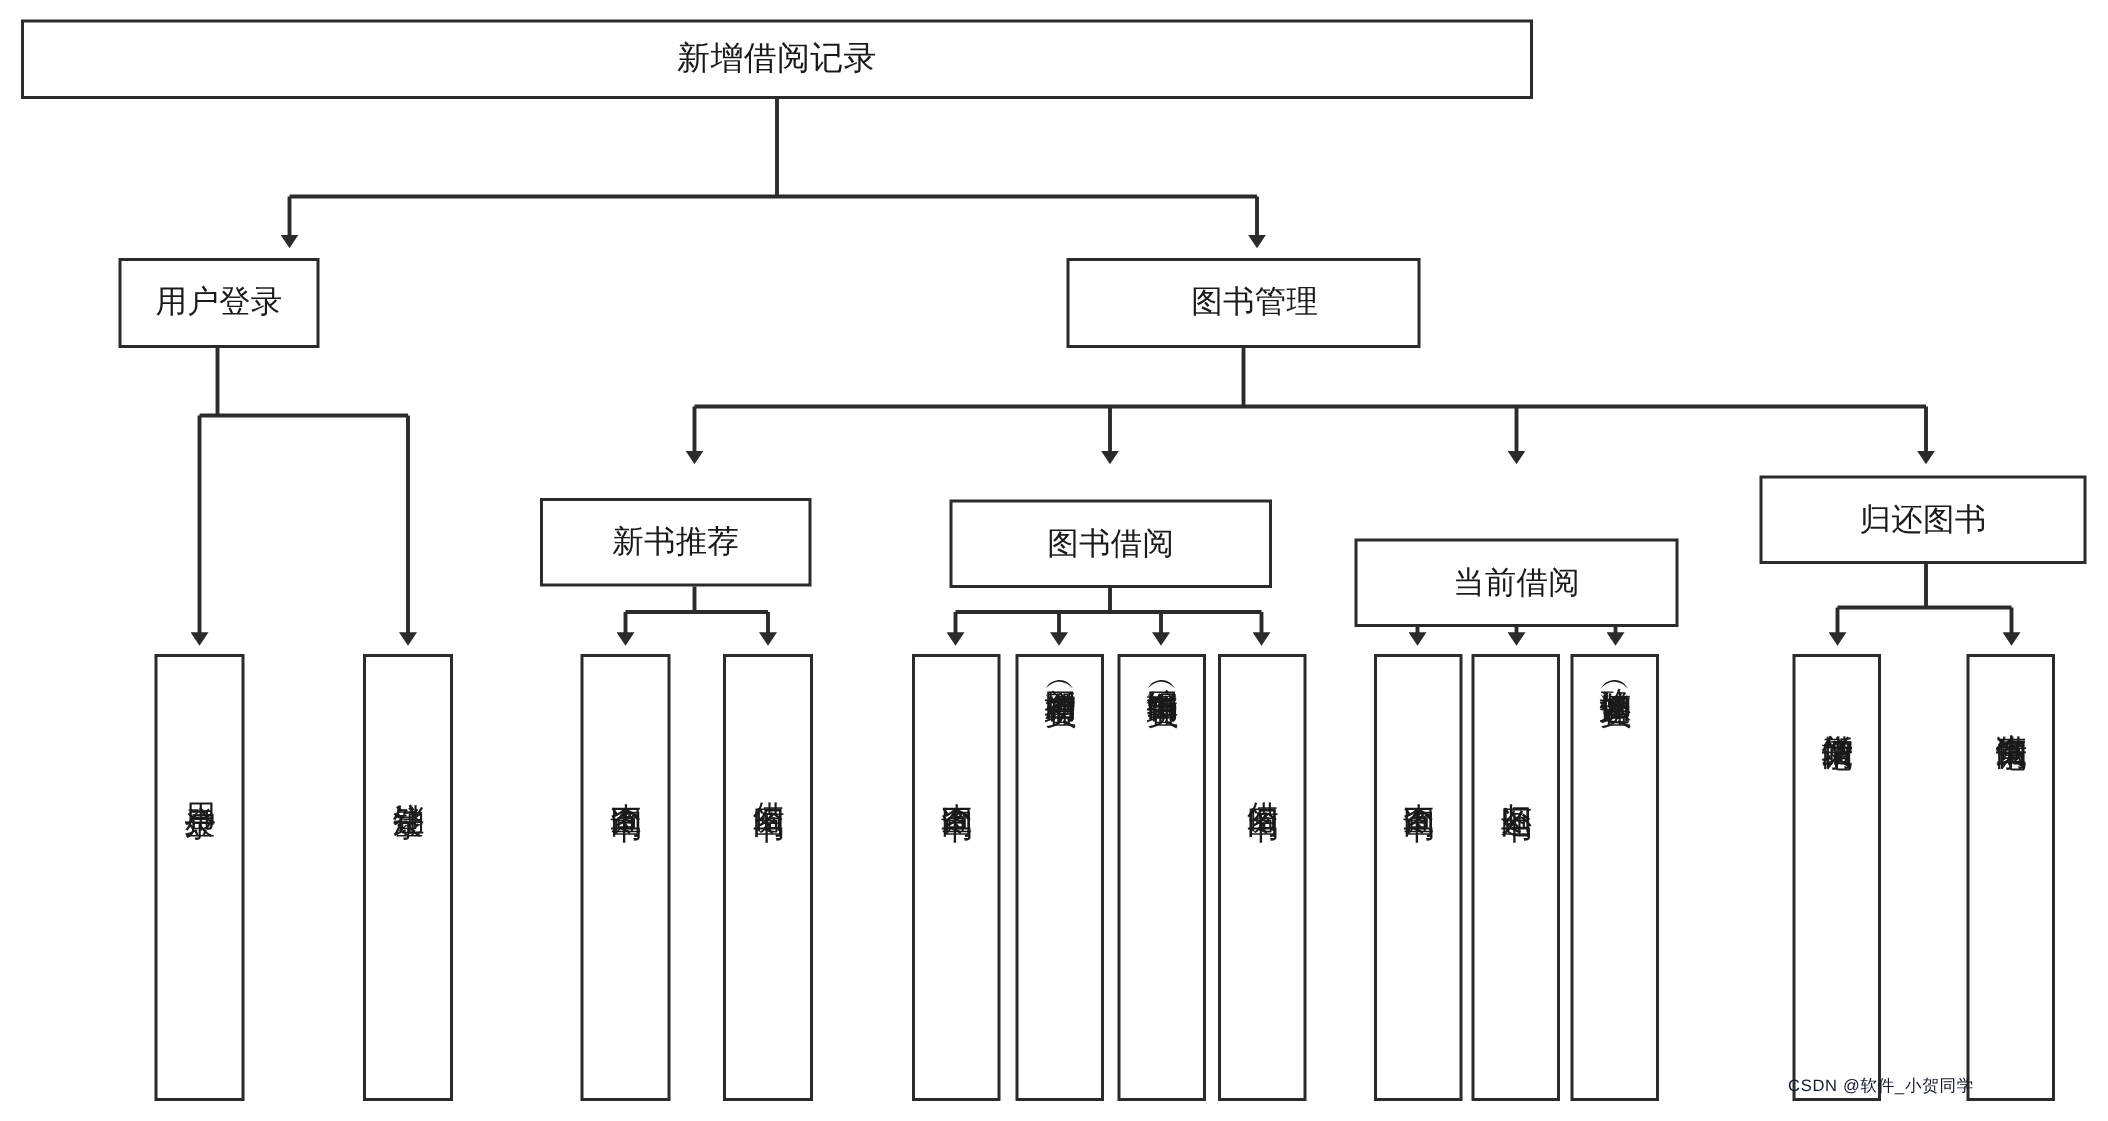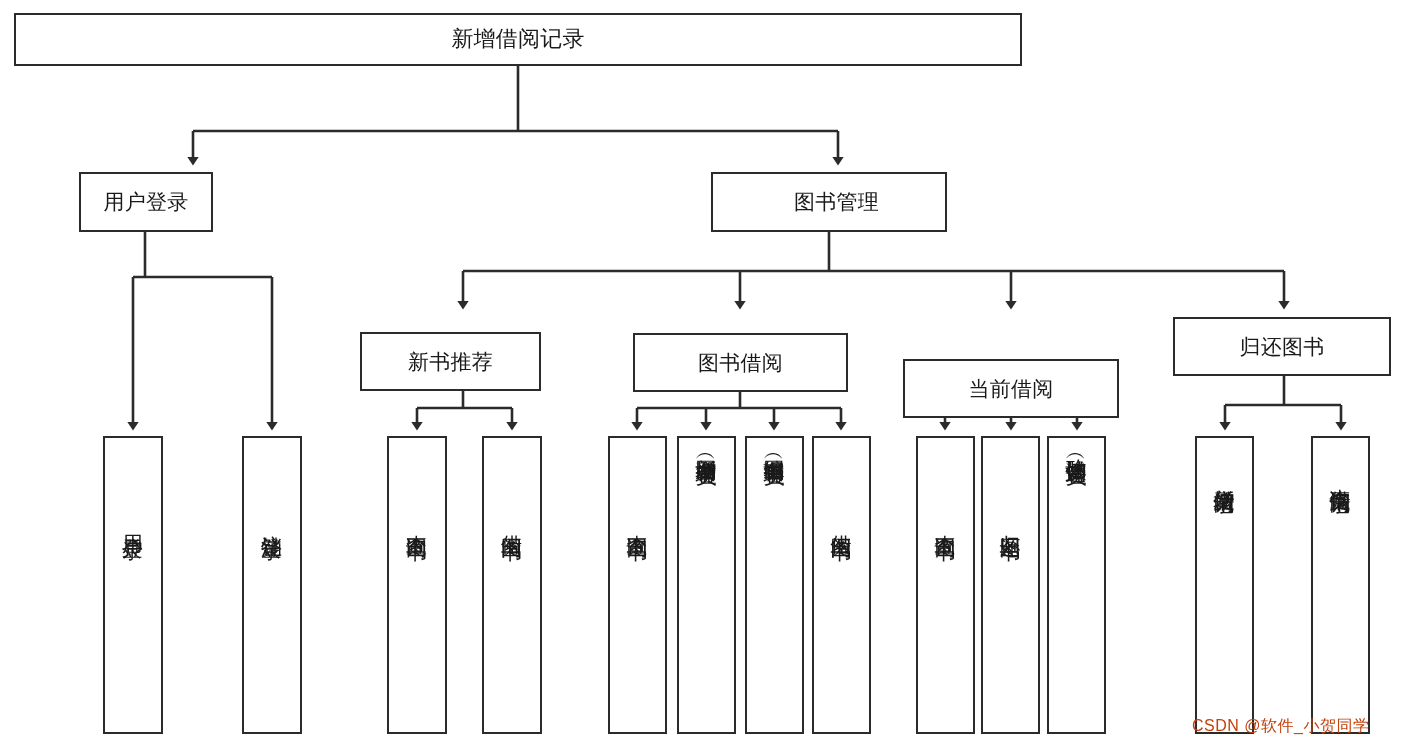--- a/index.html
+++ b/index.html
@@ -66,22 +66,22 @@
   }
   .node.vert.dense .node-label {
     font-size: 21px;
     letter-spacing: 1px;
   }
   .node.vert.tall-text {
     padding-top: 4px;
   }
   .watermark {
     position: absolute;
-    font-size: 16px;
-    color: #c2410c;
+    font-size: 11px;
+    color: #0f172a;
     white-space: nowrap;
     z-index: 6;
     letter-spacing: 0.5px;
   }
 </style>
 </head>
 <body>
 
 <div id="diagram-root">
 

